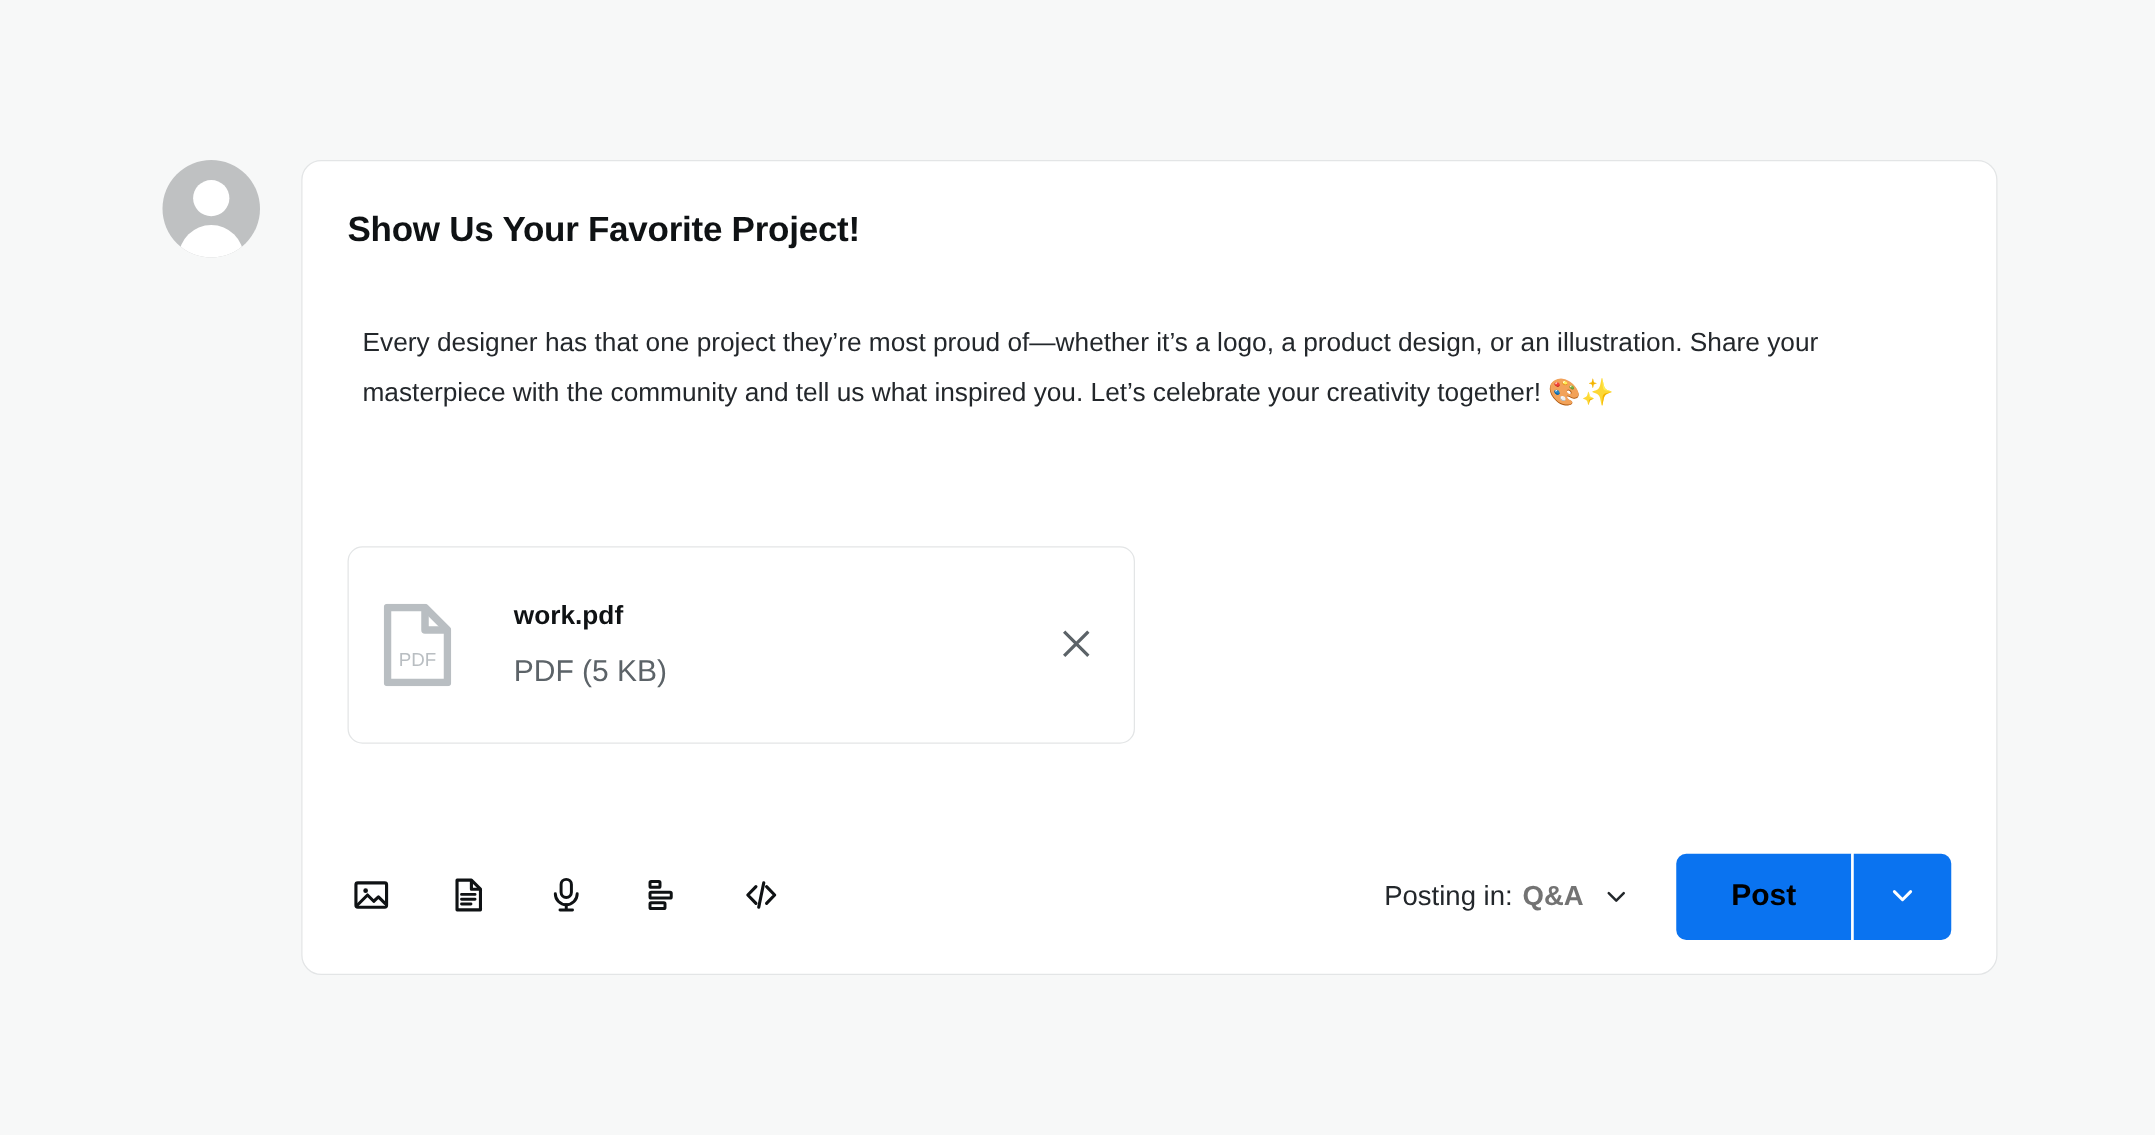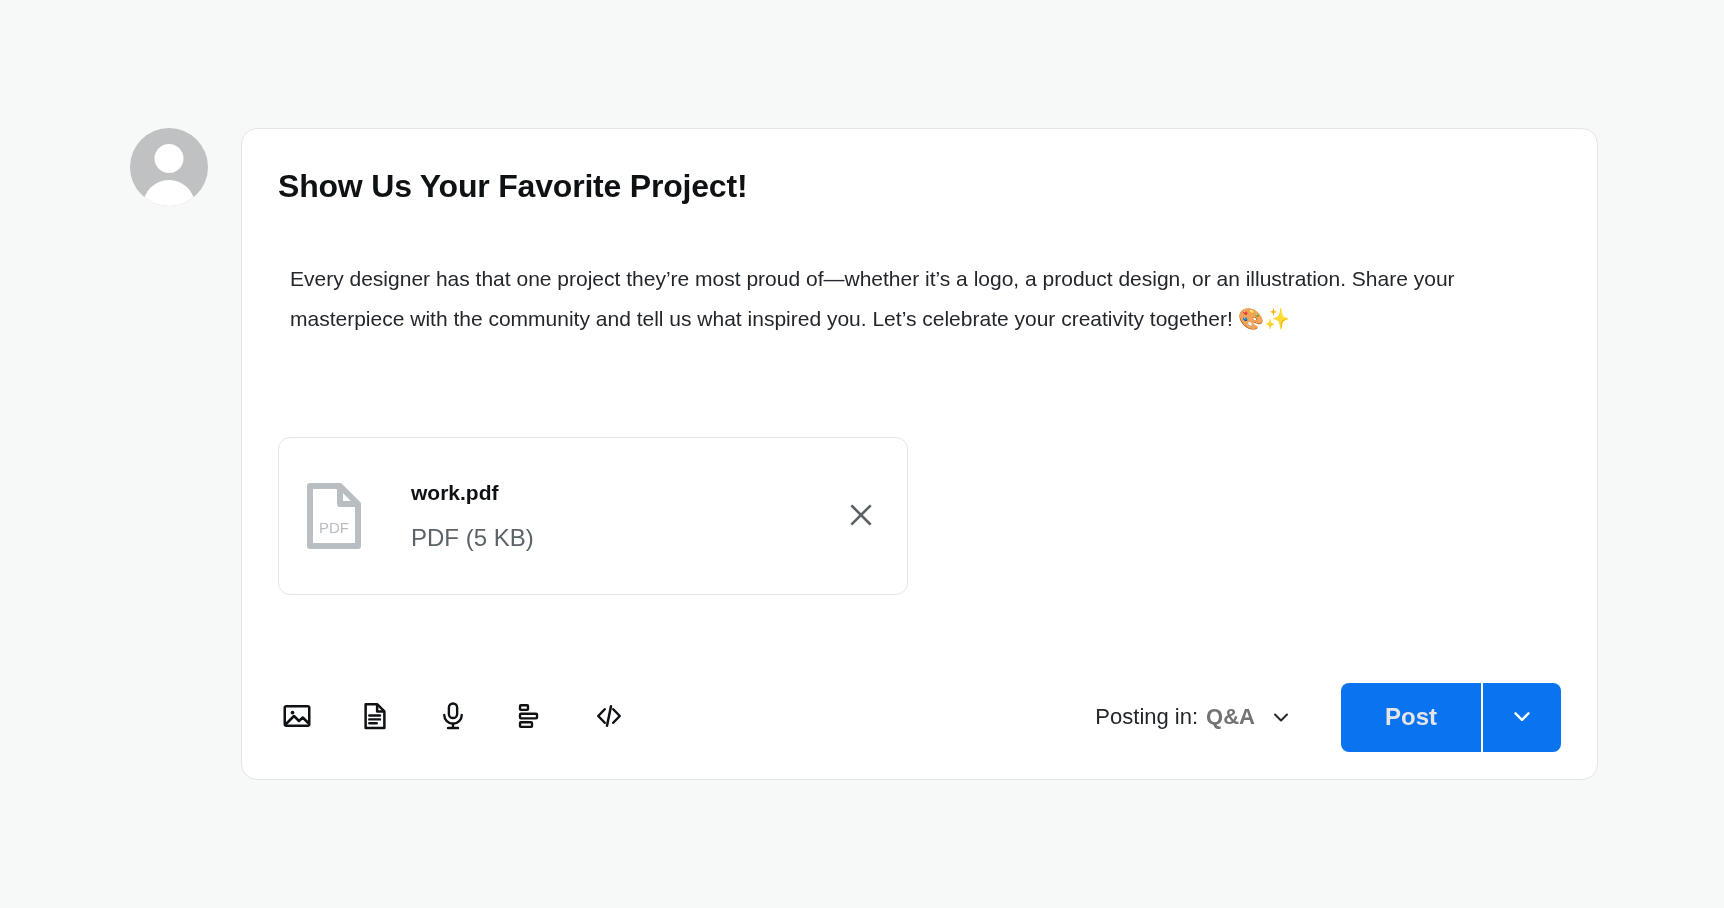--- a/index.html
+++ b/index.html
@@ -60,21 +60,21 @@
     top: 128px;
     width: 1357px;
     height: 652px;
     background: #ffffff;
     border: 1px solid #e3e5e6;
     border-radius: 16px;
     padding: 38px 36px 0 36px;
   }
 
   .post-title {
-    font-size: 32px;
+    font-size: 28px;
     font-weight: 700;
     color: #0f1214;
     letter-spacing: -0.2px;
     margin: 0;
     line-height: 1.2;
   }
 
   .post-body {
     margin: 54px 0 0 12px;
     font-size: 21px;
@@ -161,21 +161,21 @@
     cursor: pointer;
     background: none;
     border: none;
     padding: 0;
     color: #0f1214;
   }
 
   .footer-right {
     display: flex;
     align-items: center;
-    gap: 12px;
+    gap: 0;
   }
   .posting-in {
     display: flex;
     align-items: center;
     font-size: 22px;
     color: #23272b;
     cursor: pointer;
     margin-right: 36px;
     white-space: nowrap;
   }
@@ -192,21 +192,21 @@
     align-items: center;
   }
 
   .post-split {
     display: flex;
     align-items: stretch;
     height: 69px;
   }
   .post-main-btn {
     background: #0a73f0;
-    color: #e5e5e5;
+    color: #000000;
     font-size: 24px;
     font-weight: 700;
     border: none;
     border-radius: 8px 0 0 8px;
     padding: 0 44px;
     cursor: pointer;
     font-family: "Liberation Sans", sans-serif;
     display: flex;
     align-items: center;
     justify-content: center;

